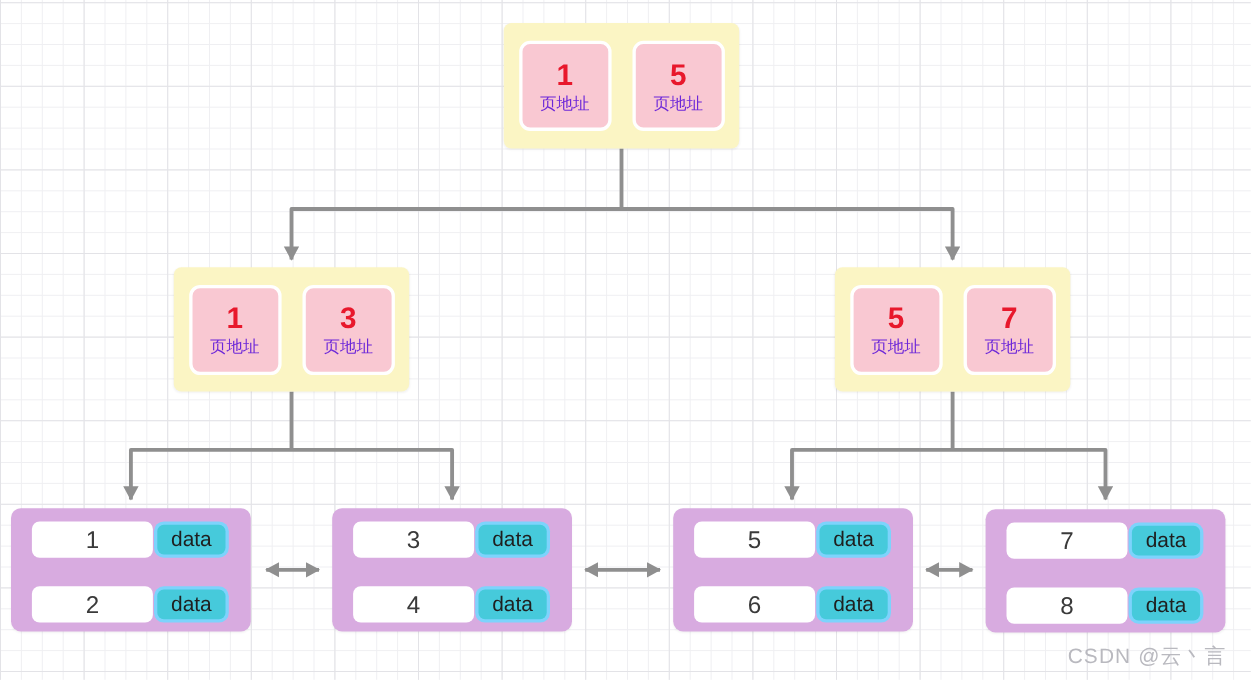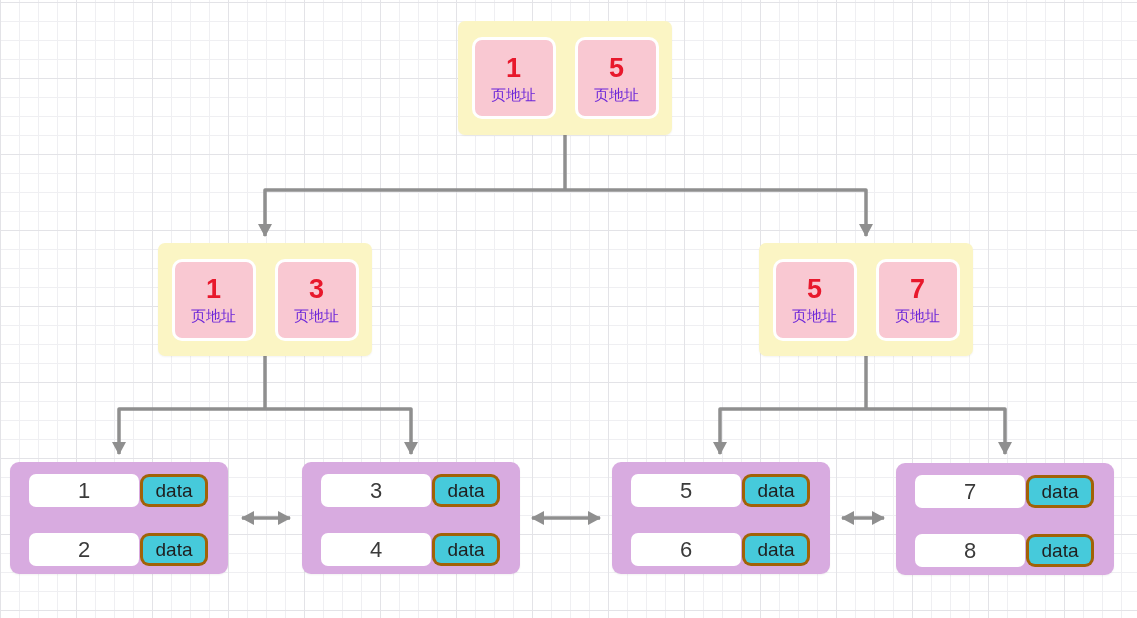--- a/index.html
+++ b/index.html
@@ -33,21 +33,21 @@
     border-radius:9px;box-sizing:border-box;padding:12px 20px 0 19px;
     box-shadow:0 1px 2px rgba(0,0,0,0.05);
   }
   .lrow{display:flex;height:33px;}
   .lrow + .lrow{margin-top:26px;}
   .num-area{
     flex:1;background:#ffffff;border-radius:7px;display:flex;align-items:center;
     justify-content:center;font-size:22px;color:#3a3a3a;
   }
   .badge-wrap{
-    width:62px;background:#a16207;border-radius:9px;padding:3px;margin-left:1px;
+    width:62px;background:#7dd3fc;border-radius:9px;padding:3px;margin-left:1px;
     display:flex;
   }
   .badge{
     flex:1;background:#46CADB;border-radius:6px;display:flex;align-items:center;
     justify-content:center;font-size:19px;color:#1f1f1f;
   }
   .watermark{
     position:absolute;right:22px;bottom:8px;z-index:3;
     font-size:19px;color:#b9b9bf;letter-spacing:1px;
   }
@@ -166,14 +166,15 @@
       </div>
     </div>
     <div class="lrow">
       <div class="num-area">8</div>
       <div class="badge-wrap">
         <div class="badge">data</div>
       </div>
     </div>
   </div>
 
+  <div class="watermark">CSDN @云丶言</div>
 
 </div>
 
 </body></html>

